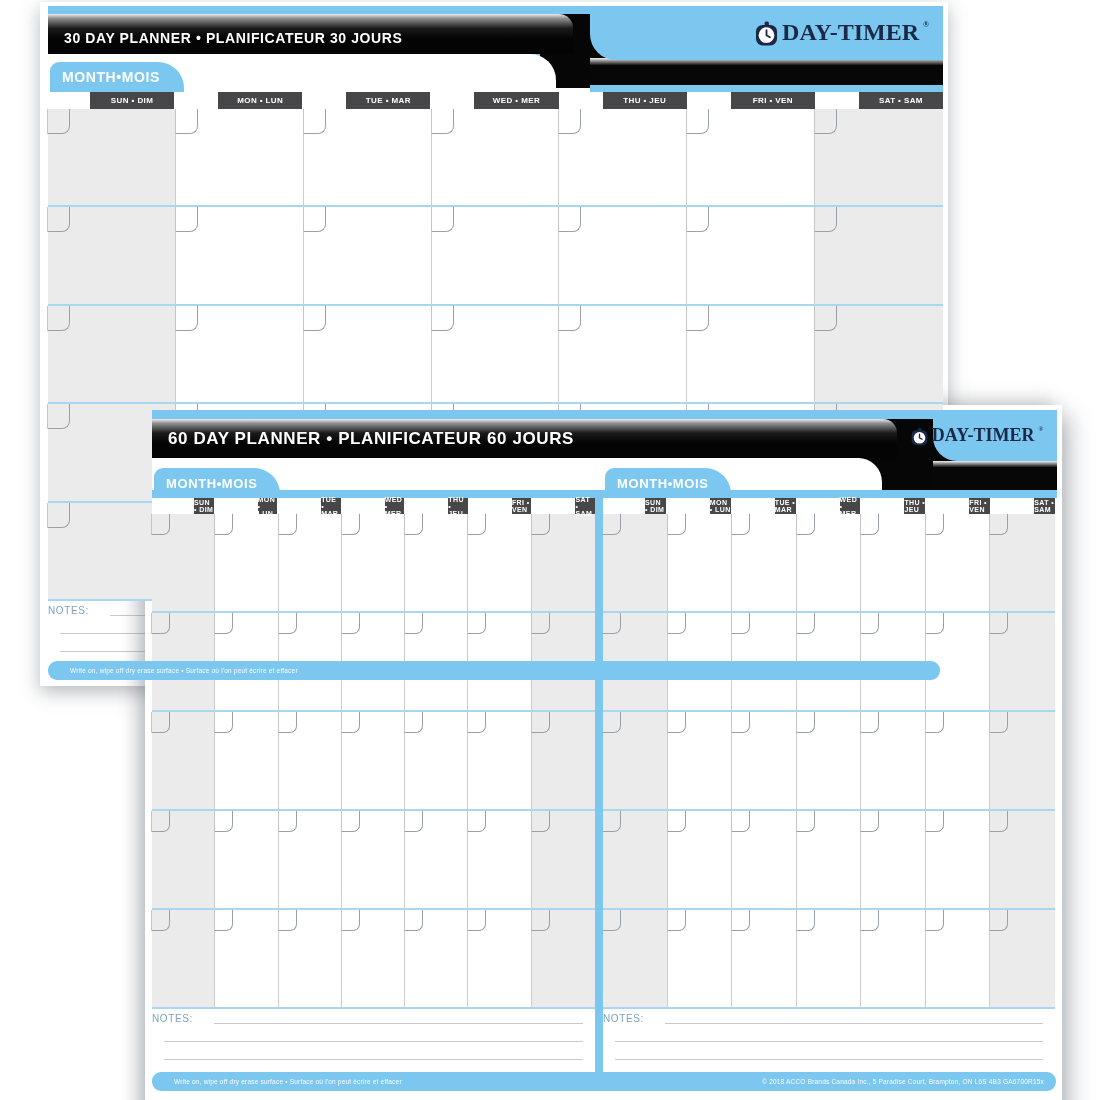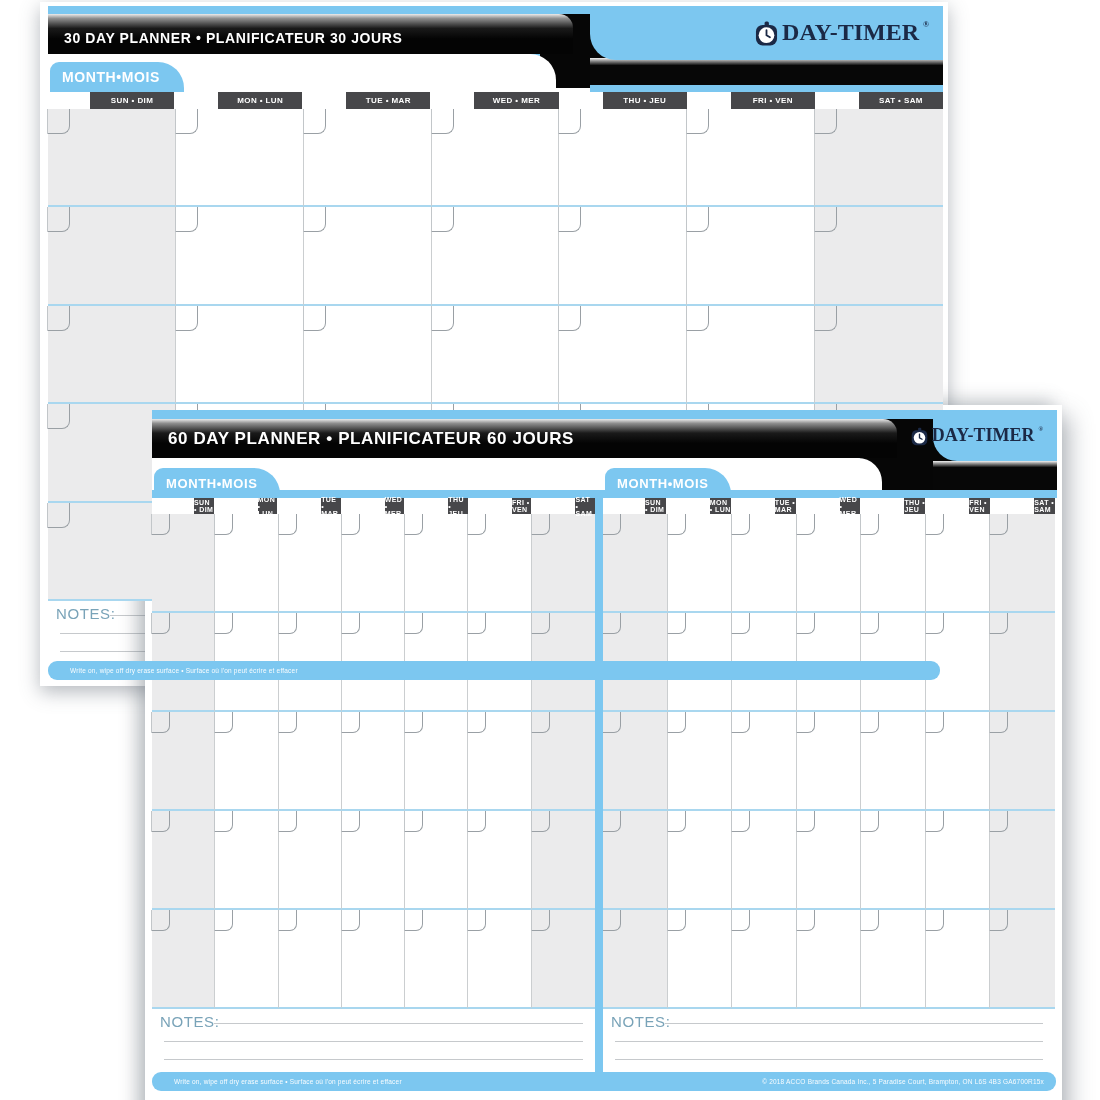--- a/index.html
+++ b/index.html
@@ -59,21 +59,21 @@
   .cell:nth-child(7n){border-right:none;}
   .cell.wk{background:#ebebec;}
   .datebox{position:absolute;left:-1px;top:0;border:1px solid #9aa0a5;border-top:none;
     border-left-color:#c2c6c9;border-bottom-right-radius:8px;}
   .sheet-30 .datebox{width:21px;height:24px;}
   .sheet-60 .datebox{width:17px;height:20px;border-bottom-right-radius:7px;}
 
   .divider{position:absolute;background:#7cc7f0;z-index:5;}
 
   .notes{position:absolute;background:#ffffff;}
-  .notes-label{position:absolute;left:8px;top:4px;font-size:15px;color:#79a3b8;letter-spacing:.6px;}
+  .notes-label{position:absolute;left:0;top:4px;font-size:10px;color:#79a3b8;letter-spacing:.6px;}
   .nl{position:absolute;left:12px;right:12px;border-top:1.5px solid #c6c9cc;height:0;}
   .nl1{top:14px;left:62px;}
   .nl2{top:32px;}
   .nl3{top:50px;}
 
   .bottom-bar{position:absolute;background:#7cc7f0;border-radius:9px;color:#ffffff;
     display:flex;align-items:center;z-index:6;}
   .fineprint{font-size:6.5px;letter-spacing:.2px;white-space:nowrap;opacity:.95;}
   .fp-left{margin-left:22px;}
   .fp-right{margin-left:auto;margin-right:12px;}

